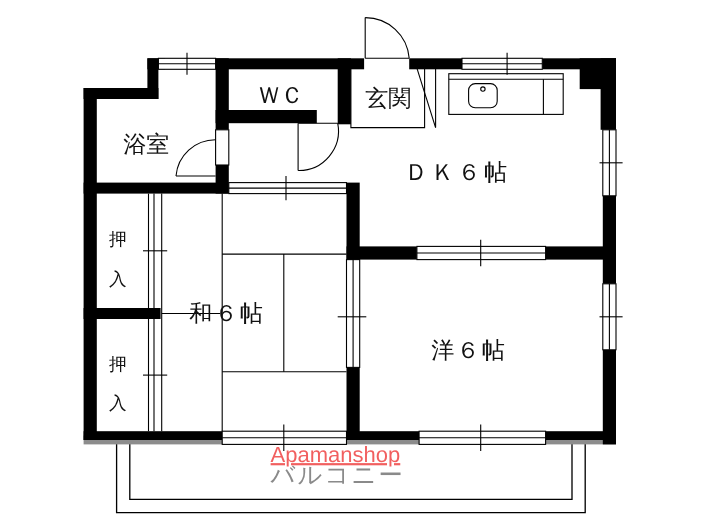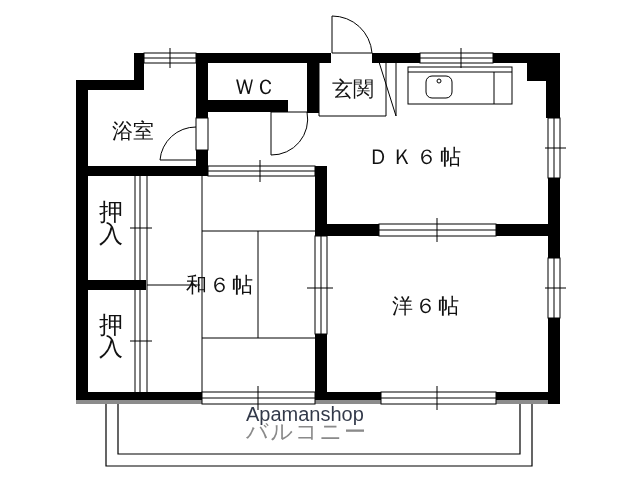--- a/index.html
+++ b/index.html
@@ -1,21 +1,21 @@
 <!DOCTYPE html>
 <html><head>
 <meta charset="utf-8">
 <style>
   html, body { margin: 0; padding: 0; background: #ffffff; }
   body { width: 640px; height: 480px; position: relative; overflow: hidden; font-family: "DejaVu Sans", sans-serif; }
   svg { position: absolute; left: 0; top: 0; }
-  .label { position: absolute; color: #111; font-family: Liberation Serif, serif; white-space: nowrap; }
+  .label { position: absolute; color: #111; font-family: Liberation Mono, monospace; white-space: nowrap; }
   .room-label { font-size: 21px; }
-  .small-label { font-size: 24px; line-height: 22px; }
-  .watermark { position: absolute; color: #0f172a; font-family: "Liberation Sans", sans-serif; font-size: 20px; opacity: 0.85; }
+  .small-label { font-size: 16px; line-height: 36px; }
+  .watermark { position: absolute; color: #ef4444; font-family: "Liberation Sans", sans-serif; font-size: 20px; opacity: 0.85; text-decoration: underline; }
   .balcony-label { position: absolute; color: #8a8a8a; font-size: 22px; letter-spacing: 2px; font-family: "DejaVu Sans", sans-serif; }
 </style>
 </head>
 <body>
 
 <svg width="640" height="480" viewBox="0 0 640 480" xmlns="http://www.w3.org/2000/svg">
 
   <g fill="none" stroke="#000" stroke-width="1.2">
     <polyline points="106,398 106,466 532,466 532,398"></polyline>
     <polyline points="118,398 118,454 520,454 520,398"></polyline>
@@ -144,16 +144,16 @@
     <circle cx="439" cy="81" r="2"></circle>
   </g>
 </svg>
 
 <div class="label room-label" style="left:234px; top:73px;">ＷＣ</div>
 <div class="label room-label" style="left:332px; top:75px;">玄関</div>
 <div class="label room-label" style="left:112px; top:117px;">浴室</div>
 <div class="label room-label" style="left:368px; top:143px; letter-spacing:3px;">ＤＫ６帖</div>
 <div class="label small-label" style="left:99px; top:201px; width:22px; white-space:normal; word-break:break-all;">押入</div>
 <div class="label small-label" style="left:99px; top:314px; width:22px; white-space:normal; word-break:break-all;">押入</div>
-<div class="label room-label" style="left:186px; top:271px; letter-spacing:2px;">和６帖</div>
-<div class="label room-label" style="left:392px; top:292px; letter-spacing:2px;">洋６帖</div>
+<div class="label room-label" style="left:172px; top:271px; letter-spacing:2px;">和６帖</div>
+<div class="label room-label" style="left:392px; top:304px; letter-spacing:2px;">洋６帖</div>
 <div class="balcony-label" style="left:246px; top:417px;">バルコニー</div>
 <div class="watermark" style="left:246px; top:403px;">Apamanshop</div>
 
 </body></html>

